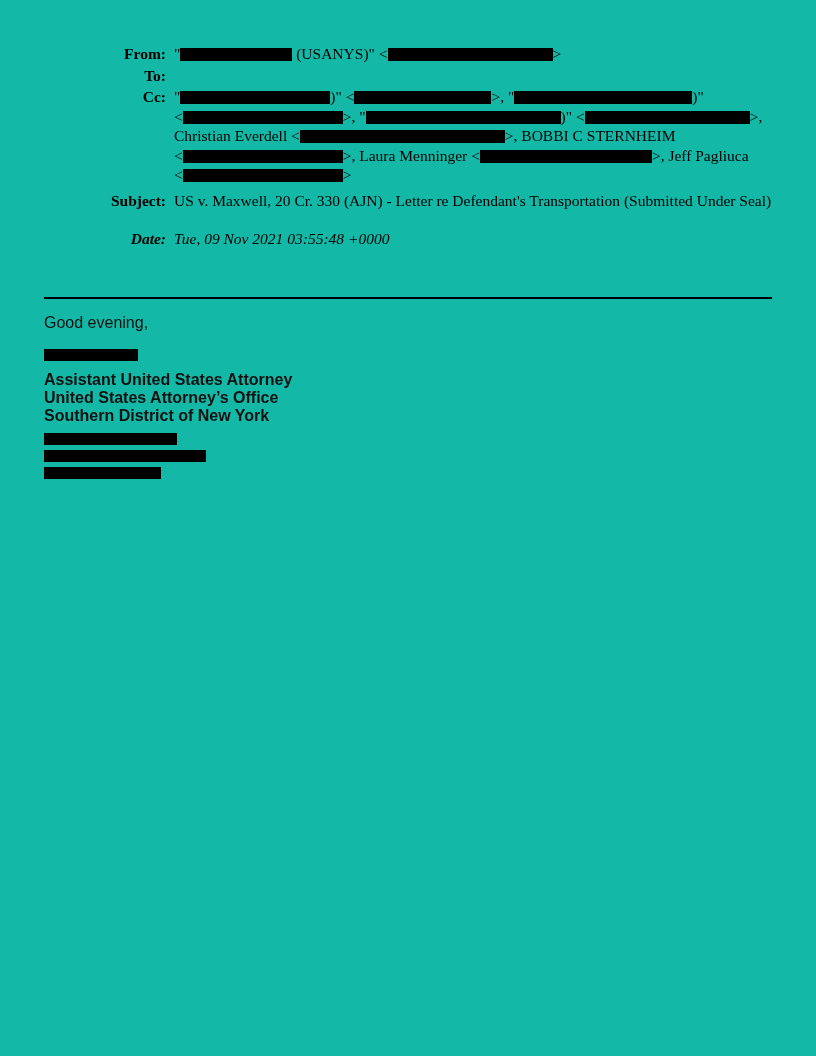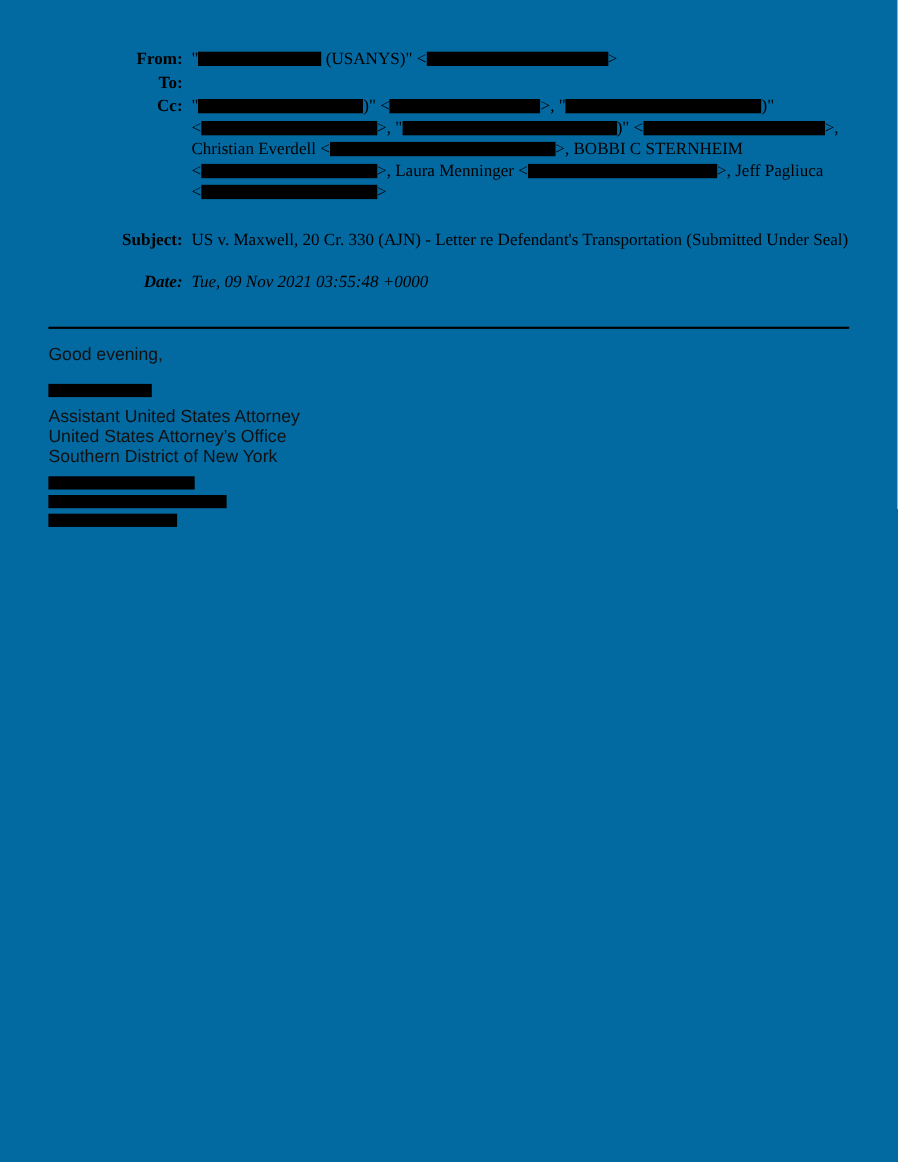--- a/index.html
+++ b/index.html
@@ -4,21 +4,21 @@
 <style>
   html, body {
     margin: 0;
     padding: 0;
     background: #ffffff;
   }
   .page {
     position: relative;
     width: 816px;
     height: 1056px;
-    background: #0369a1;
+    background: #14b8a6;
     overflow: hidden;
     font-family: "Liberation Serif", serif;
     color: #000000;
   }
 
   
   .header {
     position: absolute;
     left: 44px;
     top: 44px;
@@ -79,20 +79,21 @@
     font-family: "Liberation Sans", sans-serif;
     font-size: 16px;
     line-height: 18px;
     color: #111111;
   }
   .body p {
     margin: 0 0 17px 0;
   }
   .sigblock {
     margin-top: 0;
+    font-weight: bold;
   }
   .sig-line {
     line-height: 18px;
   }
   .block-redact {
     display: block;
     background: #000000;
     height: 12px;
     margin: 4px 0 5px 0;
   }
@@ -115,21 +116,21 @@
 
     <div class="hrow">
       <div class="hlabel">To:</div>
     </div>
 
     <div class="hrow">
       <div class="hlabel">Cc:</div>
       <div class="hvalue"><span class="seg">"</span><span class="redact" style="width:150px;"></span><span class="seg">)"</span> <span class="seg">&lt;</span><span class="redact" style="width:137px;"></span><span class="seg">&gt;, "</span><span class="redact" style="width:178px;"></span><span class="seg">)"</span><br><span class="seg">&lt;</span><span class="redact" style="width:160px;"></span><span class="seg">&gt;, "</span><span class="redact" style="width:195px;"></span><span class="seg">)"</span> <span class="seg">&lt;</span><span class="redact" style="width:165px;"></span><span class="seg">&gt;,</span><br><span class="seg">Christian Everdell &lt;</span><span class="redact" style="width:205px;"></span><span class="seg">&gt;, BOBBI C STERNHEIM</span><br><span class="seg">&lt;</span><span class="redact" style="width:160px;"></span><span class="seg">&gt;, Laura Menninger &lt;</span><span class="redact" style="width:172px;"></span><span class="seg">&gt;, Jeff Pagliuca</span><br><span class="seg">&lt;</span><span class="redact" style="width:160px;"></span><span class="seg">&gt;</span></div>
     </div>
 
-    <div class="hrow" style="margin-top:24px;">
+    <div class="hrow" style="margin-top:6px;">
       <div class="hlabel">Subject:</div>
       <div class="hvalue">US v. Maxwell, 20 Cr. 330 (AJN) - Letter re Defendant's Transportation (Submitted Under Seal)</div>
     </div>
 
     <div class="hrow" style="margin-top:19px;font-style:italic;">
       <div class="hlabel">Date:</div>
       <div class="hvalue">Tue, 09 Nov 2021 03:55:48 +0000</div>
     </div>
 
   </div>

